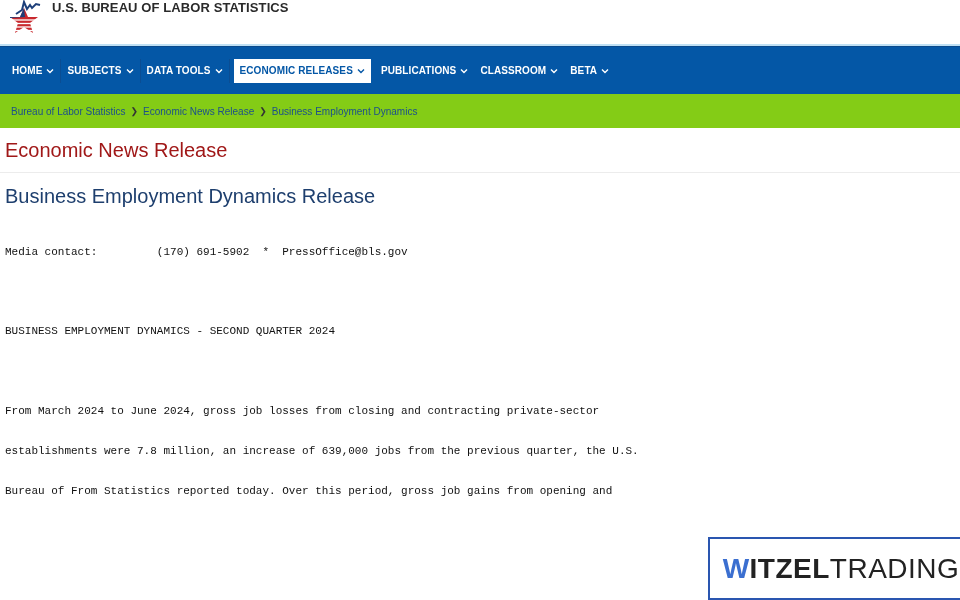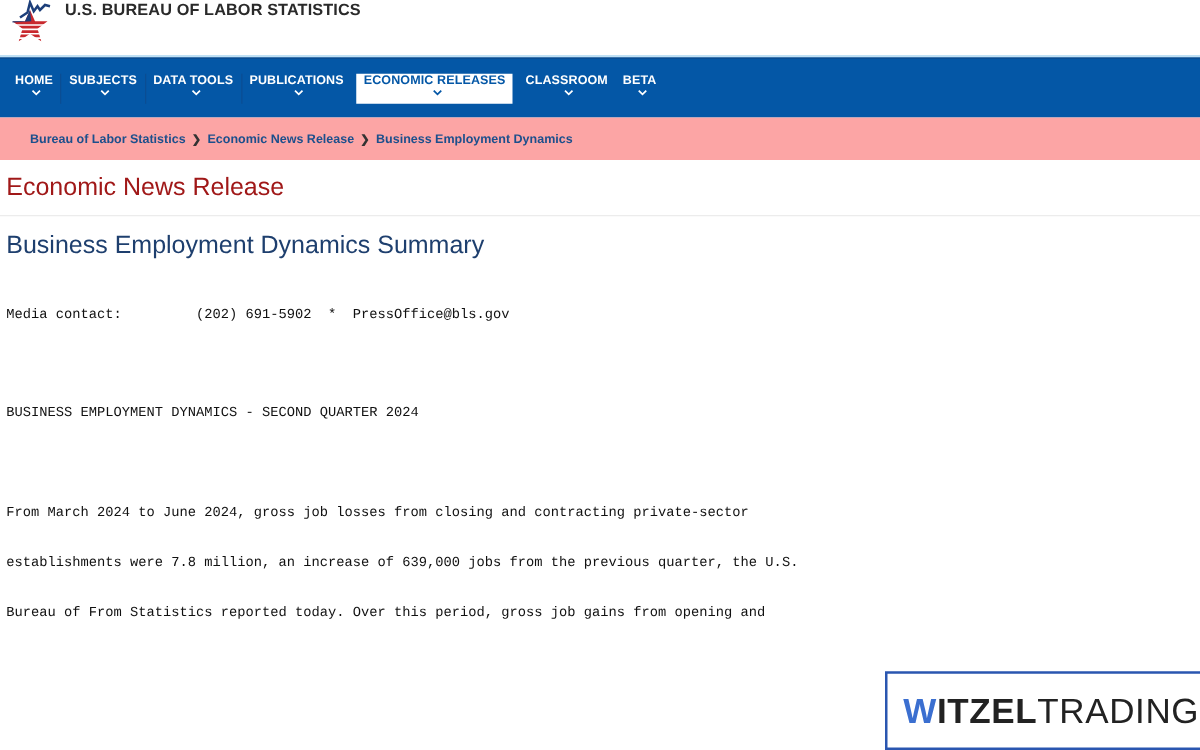--- a/index.html
+++ b/index.html
@@ -4,26 +4,26 @@
 <style>
   * { box-sizing: border-box; margin: 0; padding: 0; }
   html, body { width: 960px; height: 600px; overflow: hidden; background: #ffffff; }
   body { position: relative; font-family: "Liberation Sans", sans-serif; }
 
   .masthead { height: 46px; display: flex; align-items: flex-start; background: #fff; border-bottom: 2px solid #bfe0f4; }
   .logo { width: 40px; height: 40px; margin-left: 4px; }
   .agency { margin-left: 8px; font-weight: bold; font-size: 13px; color: #2a2a2a; letter-spacing: 0.1px; }
 
   .nav { height: 48px; background: #0457a6; display: flex; align-items: center; padding-left: 6px; border-top: 1px solid #0a4a8c; }
-  .nav-item { display: flex; align-items: center; height: 24px; padding: 0 6px; color: #fff; font-size: 10px; font-weight: bold; letter-spacing: 0.1px; border-right: 1px solid #0a4d93; cursor: pointer; flex-direction: column; }
+  .nav-item { display: flex; align-items: center; height: 24px; padding: 0 6px; color: #fff; font-size: 10px; font-weight: bold; letter-spacing: 0.1px; border-right: 1px solid #0a4d93; cursor: pointer; }
   .nav-item .chev { margin-left: 4px; width: 8px; height: 8px; }
   .nav-item.active { background: #fff; color: #0457a6; border-right: none; margin: 0 4px; }
   .nav-item.noborder { border-right: none; }
 
-  .crumbs { height: 34px; background: #fca5a5; display: flex; align-items: center; padding-left: 24px; font-size: 10px; color: #1c4f8c; font-weight: bold; }
+  .crumbs { height: 34px; background: #84cc16; display: flex; align-items: center; padding-left: 11px; font-size: 10px; color: #1c4f8c; }
   .crumbs .sep { margin: 0 5px; color: #333; font-size: 9px; }
 
   .page-title { position: absolute; top: 139px; left: 5px; font-size: 20px; color: #a01818; }
   .rule { position: absolute; top: 172px; left: 0; width: 960px; height: 1px; background: #ececec; }
   .sub-title { position: absolute; top: 185px; left: 5px; font-size: 20px; color: #1e3f6e; }
 
   .release { position: absolute; top: 219px; left: 5px; font-family: "Liberation Mono", monospace; font-size: 11px; line-height: 13.3px; color: #111; white-space: pre; }
   .release .line { display: block; height: 13.3px; }
 
   .watermark { position: absolute; left: 708px; top: 537px; width: 266px; height: 63px; background: #fff; border: 2px solid #2a56b0; display: flex; align-items: center; justify-content: center; }
@@ -62,28 +62,28 @@
     <svg class="chev" viewBox="0 0 8 8">
         <polyline points="1,2.5 4,5.5 7,2.5" fill="none" stroke="currentColor" stroke-width="1.4"></polyline>
       </svg>
   </div>
   <div class="nav-item">
     <span>DATA TOOLS</span>
     <svg class="chev" viewBox="0 0 8 8">
         <polyline points="1,2.5 4,5.5 7,2.5" fill="none" stroke="currentColor" stroke-width="1.4"></polyline>
       </svg>
   </div>
-  <div class="nav-item noborder">
-    <span>PUBLICATIONS</span>
+  <div class="nav-item active">
+    <span>ECONOMIC RELEASES</span>
     <svg class="chev" viewBox="0 0 8 8">
         <polyline points="1,2.5 4,5.5 7,2.5" fill="none" stroke="currentColor" stroke-width="1.4"></polyline>
       </svg>
   </div>
-  <div class="nav-item active">
-    <span>ECONOMIC RELEASES</span>
+  <div class="nav-item noborder">
+    <span>PUBLICATIONS</span>
     <svg class="chev" viewBox="0 0 8 8">
         <polyline points="1,2.5 4,5.5 7,2.5" fill="none" stroke="currentColor" stroke-width="1.4"></polyline>
       </svg>
   </div>
   <div class="nav-item noborder">
     <span>CLASSROOM</span>
     <svg class="chev" viewBox="0 0 8 8">
         <polyline points="1,2.5 4,5.5 7,2.5" fill="none" stroke="currentColor" stroke-width="1.4"></polyline>
       </svg>
   </div>
@@ -98,24 +98,24 @@
 <div class="crumbs">
   <span>Bureau of Labor Statistics</span>
   <span class="sep">❯</span>
   <span>Economic News Release</span>
   <span class="sep">❯</span>
   <span>Business Employment Dynamics</span>
 </div>
 
 <div class="page-title">Economic News Release</div>
 <div class="rule"></div>
-<div class="sub-title">Business Employment Dynamics Summary</div>
+<div class="sub-title">Business Employment Dynamics Release</div>
 
 <div class="release">
-  <span class="line">Media contact:         (202) 691-5902  *  PressOffice@bls.gov</span>
+  <span class="line">Media contact:         (170) 691-5902  *  PressOffice@bls.gov</span>
   <span class="line"></span>
   <span class="line">BUSINESS EMPLOYMENT DYNAMICS - SECOND QUARTER 2024</span>
   <span class="line"></span>
   <span class="line">From March 2024 to June 2024, gross job losses from closing and contracting private-sector</span>
   <span class="line">establishments were 7.8 million, an increase of 639,000 jobs from the previous quarter, the U.S.</span>
   <span class="line">Bureau of From Statistics reported today. Over this period, gross job gains from opening and</span>
   
   
   
   

